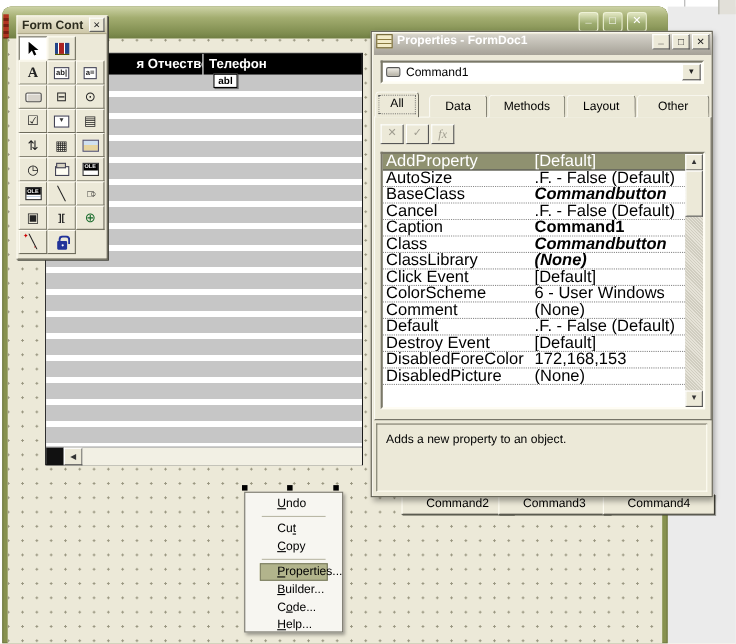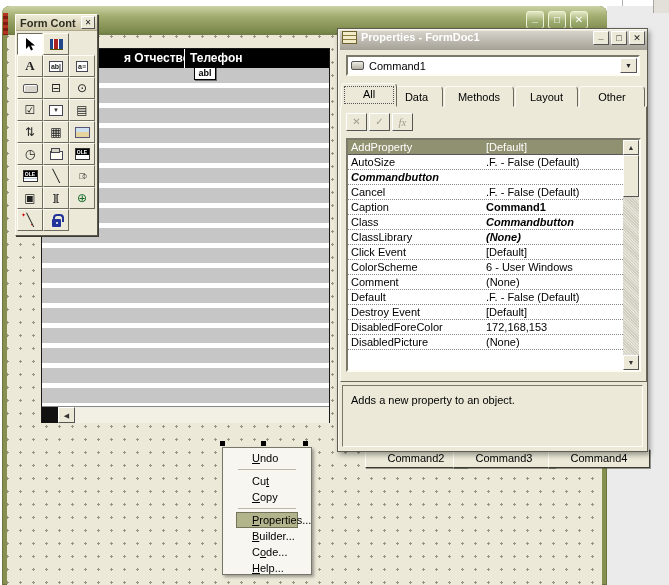--- a/index.html
+++ b/index.html
@@ -103,21 +103,21 @@
     border-radius:4px 4px 0 0; font-size:11px; text-align:center; line-height:20px; z-index:2; }
   .ptab.active { top:54px; height:24px; outline:1px dotted #555; outline-offset:-4px; z-index:3; }
   .tab-panel { position:absolute; left:2px; top:77px; width:307px; height:276px;
     border:1px solid; border-color:#fbfaf4 #6a685c #6a685c #fbfaf4; }
   .edit-btn { position:absolute; top:6px; width:21px; height:18px; background:#ece9d8; border:1px solid; border-color:#fff #555 #555 #fff;
     color:#a09d90; font-size:10px; text-align:center; line-height:16px; }
   .edit-btn .fx { font-style:italic; font-family:"Liberation Serif",serif; font-size:11px; }
   .prop-list { position:absolute; left:5px; top:31px; width:295px; height:234px; background:#fff;
     border:2px solid; border-color:#7a7868 #fffdf4 #fffdf4 #7a7868; }
   .prop-rows { position:absolute; left:0; top:0; right:16px; bottom:0; overflow:hidden; }
-  .prow { display:flex; height:15px; font-size:11px; line-height:14px; border-bottom:1px dotted #888; white-space:nowrap; }
+  .prow { display:flex; height:15px; font-size:15px; line-height:14px; border-bottom:1px dotted #888; white-space:nowrap; }
   .prow .pn { width:135px; padding-left:3px; overflow:hidden; }
   .prow .pv { flex:1; padding-left:3px; overflow:hidden; }
   .prow.sel { background:#8f9170; color:#fff; border-bottom:1px solid #555; }
   .pv.it { font-style:italic;font-weight:bold; }
   .pv.b  { font-weight:bold; }
   .plist-sb { position:absolute; right:0; top:0; bottom:0; width:16px; background:#d9d6cb;
     background-image:repeating-linear-gradient(45deg,#e6e3d8 0 1px,#d0cdc0 1px 2px); }
   .sb-btn { position:absolute; left:0; width:16px; height:15px; background:#ece9d8; border:1px solid; border-color:#fff #555 #555 #fff;
     font-size:7px; color:#333; text-align:center; line-height:13px; }
   .sb-thumb { position:absolute; left:0; top:15px; width:16px; height:42px; background:#ece9d8; border:1px solid; border-color:#fff #555 #555 #fff; }
@@ -284,21 +284,21 @@
     <span class="pcap-btn">□</span>
     <span class="pcap-btn">✕</span>
   </div>
 
   <div class="props-combo">
     <span class="obj-mini-icon"></span>
     <span class="props-combo-text">Command1</span>
     <span class="props-combo-dd">▼</span>
   </div>
 
-  <div class="ptab active" style="left:3px;  width:56px;">All</div>
+  <div class="ptab active" style="left:3px;  width:40px;">All</div>
   <div class="ptab" style="left:52px; width:53px;">Data</div>
   <div class="ptab" style="left:106px;width:70px;">Methods</div>
   <div class="ptab" style="left:177px;width:63px;">Layout</div>
   <div class="ptab" style="left:241px;width:66px;">Other</div>
 
   <div class="tab-panel">
     <div class="edit-btn" style="left:5px;">✕</div>
     <div class="edit-btn" style="left:28px;">✓</div>
     <div class="edit-btn" style="left:51px;"><span class="fx">fx</span></div>
 
@@ -306,20 +306,21 @@
       <div class="prop-rows">
         <div class="prow sel">
             <span class="pn">AddProperty</span>
             <span class="pv">[Default]</span>
           </div>
         <div class="prow">
             <span class="pn">AutoSize</span>
             <span class="pv">.F. - False (Default)</span>
           </div>
         <div class="prow">
+            <span class="pn">BaseClass</span>
             <span class="pv it">Commandbutton</span>
           </div>
         <div class="prow">
             <span class="pn">Cancel</span>
             <span class="pv">.F. - False (Default)</span>
           </div>
         <div class="prow">
             <span class="pn">Caption</span>
             <span class="pv b">Command1</span>
           </div>

